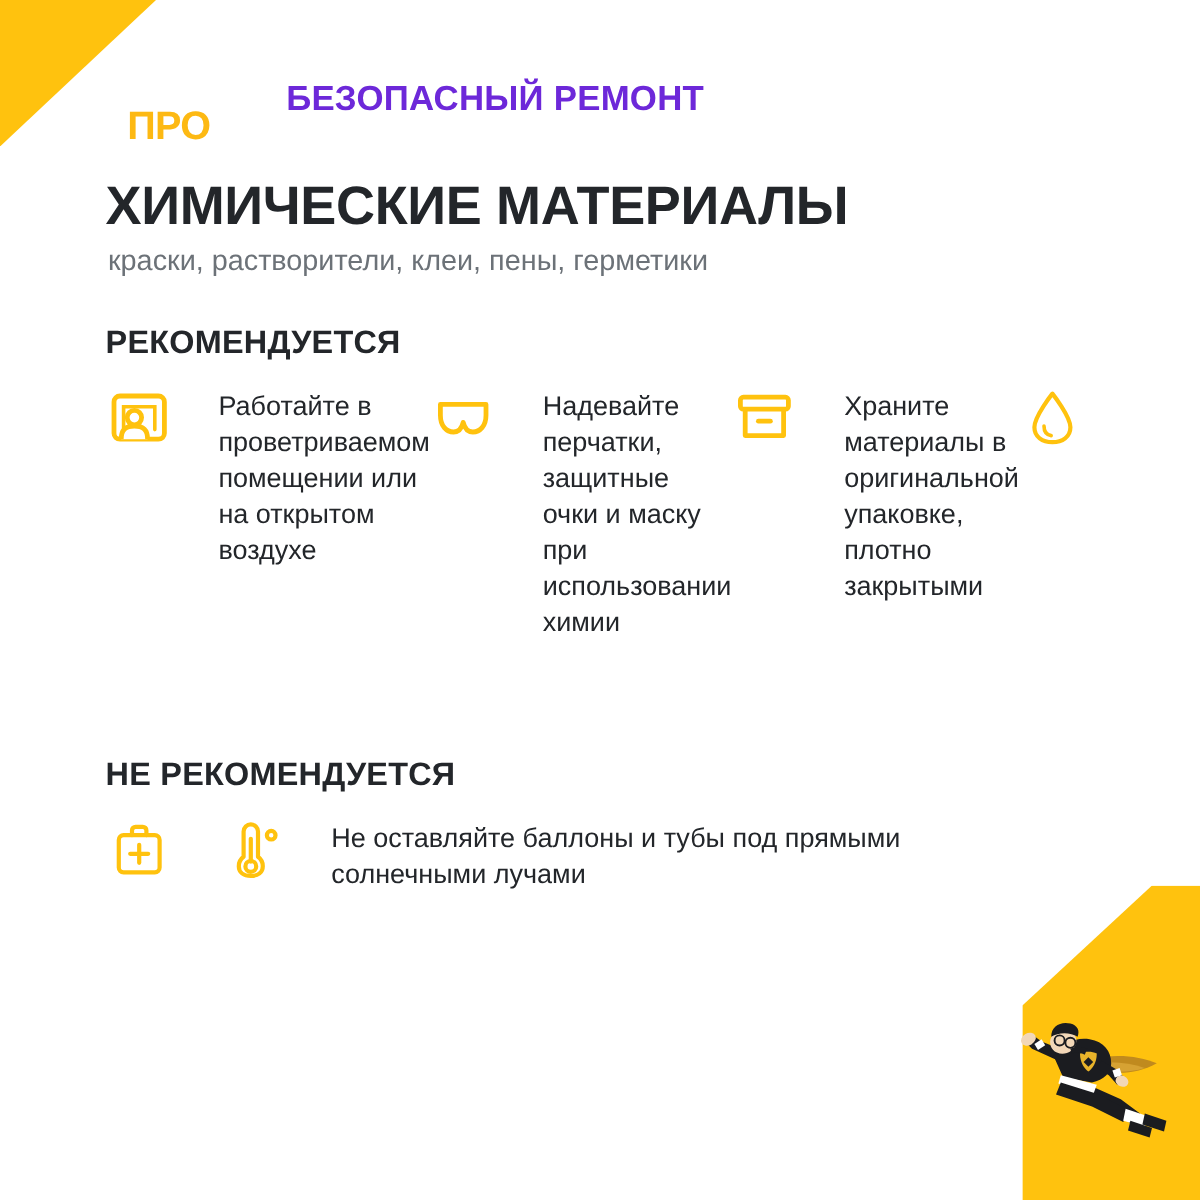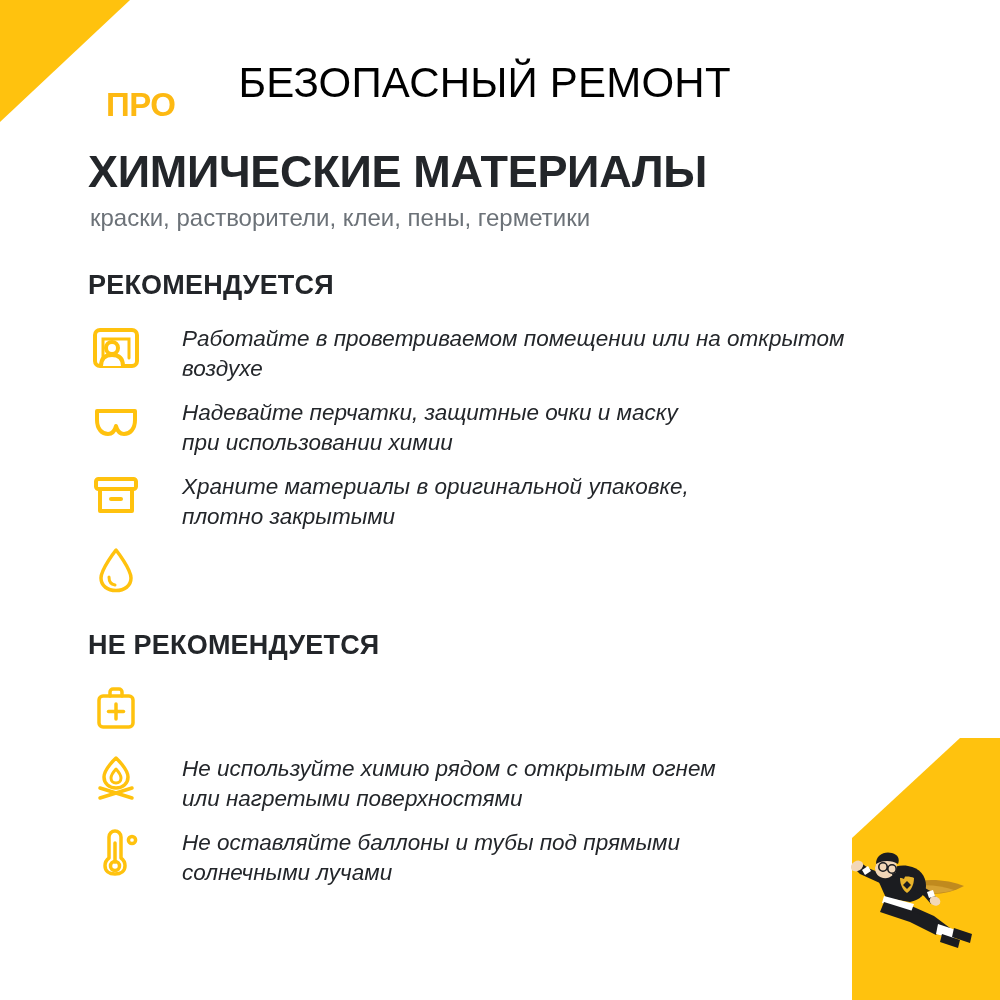--- a/index.html
+++ b/index.html
@@ -38,23 +38,23 @@
   .logo {
     display:flex; align-items:baseline;
     font-weight:900;
     font-size:33px;
     letter-spacing:-0.5px;
   }
   .logo-lemana { color:#23262A; }
   .logo-pro { color:#FDB913; margin-left:11px;margin-top:44px; }
   .header-title {
     margin-left:63px;
-    color:#000000;
-    font-weight:400;
-    font-size:42px;
+    color:#6d28d9;
+    font-weight:700;
+    font-size:29px;
     letter-spacing:0.2px;
   }
 
   
   .page-title {
     position:absolute; left:88px; top:146px;
     color:#23262A;
     font-weight:900;
     font-size:45px;
     letter-spacing:-0.3px;
@@ -72,21 +72,21 @@
   .section-not-recommended { top:630px; }
 
   .section-heading {
     color:#23262A;
     font-weight:900;
     font-size:27px;
     letter-spacing:0.2px;
     margin-bottom:21px;
   }
 
-  .item-list { display:flex; flex-direction:column;font-style:italic; }
+  .item-list { display:flex; flex-direction:row; }
   .item {
     display:flex;
     align-items:flex-start;
     min-height:58px;
     margin-bottom:12px;
   }
   .item-icon {
     flex:0 0 56px;
     width:56px; height:52px;
     display:flex; align-items:center; justify-content:center;
@@ -191,32 +191,20 @@
         <span class="item-icon">
           <svg width="42" height="44" viewBox="0 0 42 44" fill="none">
             <path d="M15 10 V6 C15 4.3 16.3 3 18 3 H24 C25.7 3 27 4.3 27 6 V10" stroke="#FFC20E" stroke-width="3.5" fill="none" stroke-linecap="round"></path>
             <rect x="4" y="10" width="34" height="31" rx="4" stroke="#FFC20E" stroke-width="3.5"></rect>
             <line x1="21" y1="18" x2="21" y2="33" stroke="#FFC20E" stroke-width="3.5" stroke-linecap="round"></line>
             <line x1="13.5" y1="25.5" x2="28.5" y2="25.5" stroke="#FFC20E" stroke-width="3.5" stroke-linecap="round"></line>
           </svg>
         </span>
       </div>
 
-      <div class="item">
-        <span class="item-icon">
-          <svg width="44" height="46" viewBox="0 0 44 46" fill="none">
-            <path d="M22 3 C22 3 10 14 10 22 C10 28.6 15.4 33 22 33 C28.6 33 34 28.6 34 22 C34 14 22 3 22 3 Z" stroke="#FFC20E" stroke-width="3.5" fill="none" stroke-linejoin="round"></path>
-            <path d="M22 14 C22 14 17 19.5 17 23 C17 26 19.2 28 22 28 C24.8 28 27 26 27 23 C27 19.5 22 14 22 14 Z" stroke="#FFC20E" stroke-width="3" fill="none" stroke-linejoin="round"></path>
-            <line x1="6" y1="33" x2="38" y2="43" stroke="#FFC20E" stroke-width="3.5" stroke-linecap="round"></line>
-            <line x1="38" y1="33" x2="6" y2="43" stroke="#FFC20E" stroke-width="3.5" stroke-linecap="round"></line>
-          </svg>
-        </span>
-        <span class="item-text">Не используйте химию рядом с открытым огнем
-или нагретыми поверхностями</span>
-      </div>
 
       <div class="item">
         <span class="item-icon">
           <svg width="44" height="48" viewBox="0 0 44 48" fill="none">
             <path d="M15 30 V9 C15 5.7 17.7 3 21 3 C24.3 3 27 5.7 27 9 V30
                      C29.4 31.8 31 34.6 31 37.8 C31 43 26.9 46 21 46 C15.1 46 11 43 11 37.8 C11 34.6 12.6 31.8 15 30 Z" stroke="#FFC20E" stroke-width="3.5" fill="none" stroke-linejoin="round"></path>
             <line x1="21" y1="15" x2="21" y2="34" stroke="#FFC20E" stroke-width="3.5" stroke-linecap="round"></line>
             <circle cx="21" cy="38" r="4.5" stroke="#FFC20E" stroke-width="3.5" fill="none"></circle>
             <circle cx="38" cy="12" r="3.6" stroke="#FFC20E" stroke-width="3.5" fill="none"></circle>
           </svg>

